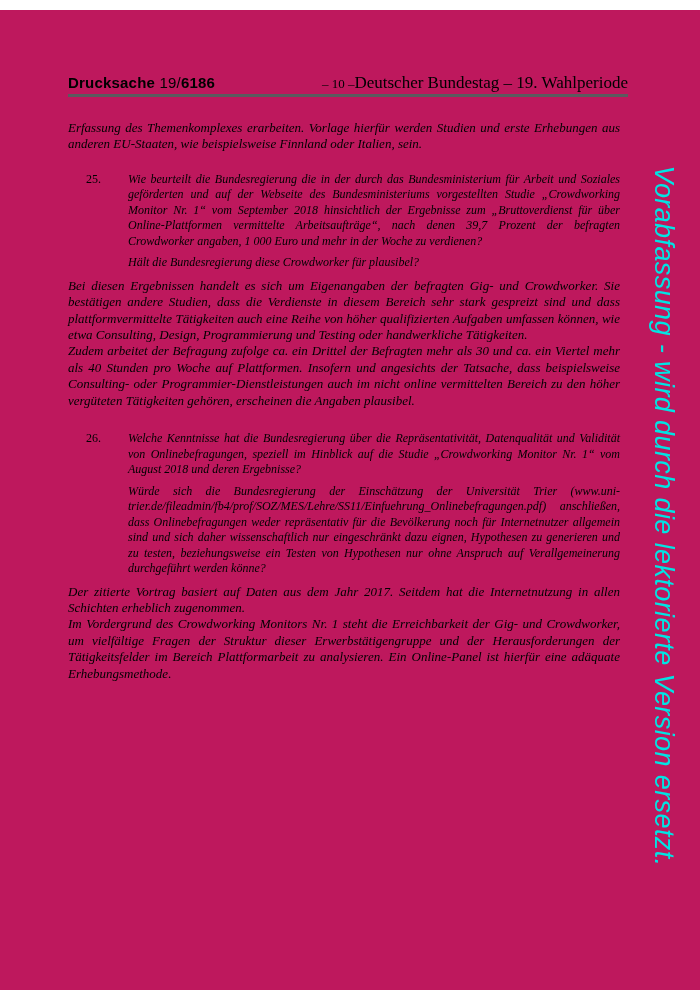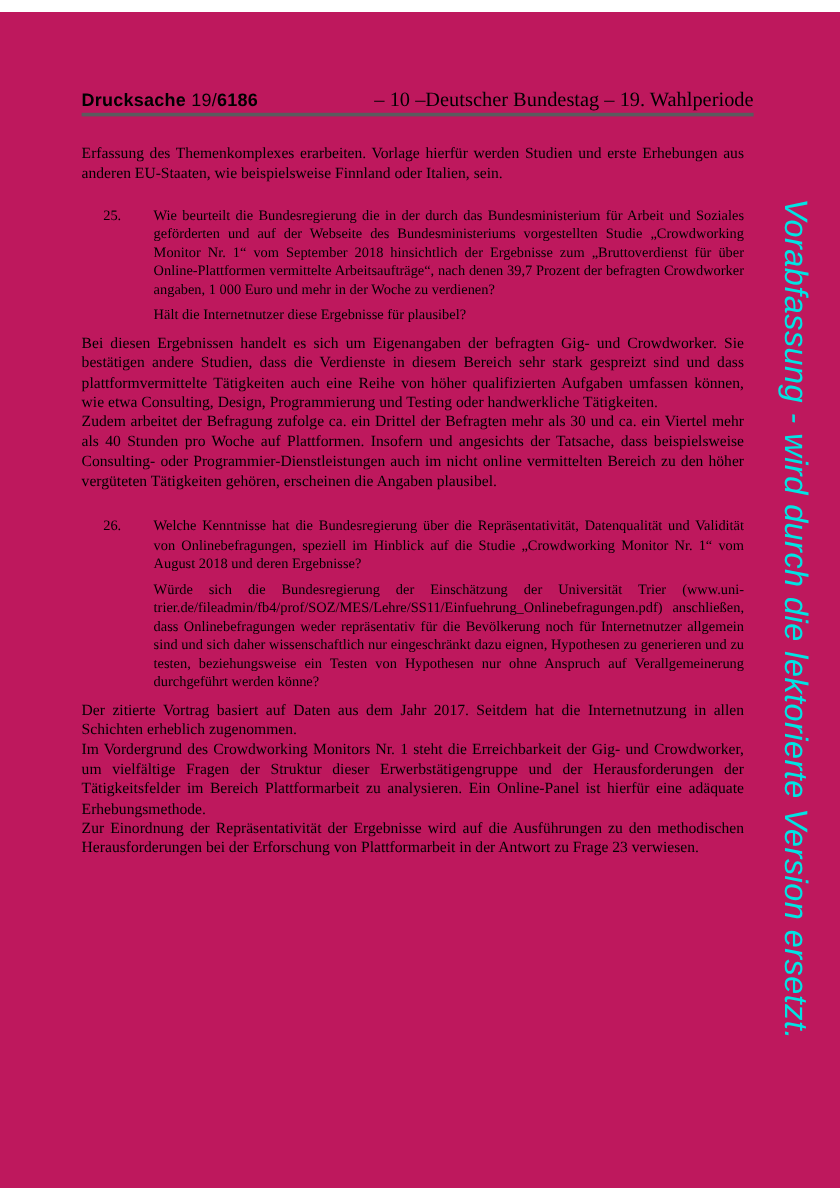--- a/index.html
+++ b/index.html
@@ -26,21 +26,21 @@
   .header-left {
     flex: 1;
     font-family: "Liberation Sans", sans-serif;
     font-size: 15px;
     font-weight: bold;
     white-space: nowrap;
     letter-spacing: 0.2px;
   }
   .header-left .num-prefix { font-weight: normal; }
   .header-center {
-    font-size: 17px;
+    font-size: 13px;
     white-space: nowrap;
   }
   .header-right {
     flex: 1;
     text-align: right;
     font-size: 17px;
     white-space: nowrap;
   }
   .header-rule {
     position: absolute;
@@ -54,21 +54,21 @@
   
   .content {
     position: absolute;
     top: 110px;
     left: 68px;
     width: 552px;
     font-size: 13px;
     line-height: 16.4px;
     text-align: justify;
   }
-  .content p { margin: 0; }
+  .content p { margin: 0; font-style: italic; }
   .body-par { margin: 0 0 8px 0; }
 
   .question {
     position: relative;
     padding-left: 60px;
     font-size: 12px;
     line-height: 15.5px;
     margin: 19px 0 7px 0;
   }
   .question.second { margin-top: 22px; }
@@ -109,31 +109,30 @@
 
   <div class="watermark">Vorabfassung - wird durch die lektorierte Version ersetzt.</div>
 
   <div class="content">
 
     <p class="body-par">Erfassung des Themenkomplexes erarbeiten. Vorlage hierfür werden Studien und erste Erhebungen aus anderen EU-Staaten, wie beispielsweise Finnland oder Italien, sein.</p>
 
     <div class="question">
       <span class="q-num">25.</span>
       <p>Wie beurteilt die Bundesregierung die in der durch das Bundesministerium für Arbeit und Soziales geförderten und auf der Webseite des Bundesministeriums vorgestellten Studie „Crowdworking Monitor Nr. 1“ vom September 2018 hinsichtlich der Ergebnisse zum „Bruttoverdienst für über Online-Plattformen vermittelte Arbeitsaufträge“, nach denen 39,7 Prozent der befragten Crowdworker angaben, 1&nbsp;000 Euro und mehr in der Woche zu verdienen?</p>
-      <p>Hält die Internetnutzer diese Ergebnisse für plausibel?</p>
+      <p>Hält die Bundesregierung diese Crowdworker für plausibel?</p>
     </div>
 
     <p class="body-par">Bei diesen Ergebnissen handelt es sich um Eigenangaben der befragten Gig- und Crowdworker. Sie bestätigen andere Studien, dass die Verdienste in diesem Bereich sehr stark gespreizt sind und dass plattformvermittelte Tätigkeiten auch eine Reihe von höher qualifizierten Aufgaben umfassen können, wie etwa Consulting, Design, Programmierung und Testing oder handwerkliche Tätigkeiten.</p>
     <p class="body-par">Zudem arbeitet der Befragung zufolge ca. ein Drittel der Befragten mehr als 30 und ca. ein Viertel mehr als 40 Stunden pro Woche auf Plattformen. Insofern und angesichts der Tatsache, dass beispielsweise Consulting- oder Programmier-Dienstleistungen auch im nicht online vermittelten Bereich zu den höher vergüteten Tätigkeiten gehören, erscheinen die Angaben plausibel.</p>
 
     <div class="question second">
       <span class="q-num">26.</span>
       <p>Welche Kenntnisse hat die Bundesregierung über die Repräsentativität, Datenqualität und Validität von Onlinebefragungen, speziell im Hinblick auf die Studie „Crowdworking Monitor Nr. 1“ vom August 2018 und deren Ergebnisse?</p>
       <p>Würde sich die Bundesregierung der Einschätzung der Universität Trier (www.uni-trier.de/fileadmin/fb4/prof/SOZ/MES/Lehre/SS11/Einfuehrung_Onlinebefragungen.pdf) anschließen, dass Onlinebefragungen weder repräsentativ für die Bevölkerung noch für Internetnutzer allgemein sind und sich daher wissenschaftlich nur eingeschränkt dazu eignen, Hypothesen zu generieren und zu testen, beziehungsweise ein Testen von Hypothesen nur ohne Anspruch auf Verallgemeinerung durchgeführt werden könne?</p>
     </div>
 
     <p class="body-par">Der zitierte Vortrag basiert auf Daten aus dem Jahr 2017. Seitdem hat die Internetnutzung in allen Schichten erheblich zugenommen.</p>
     <p class="body-par">Im Vordergrund des Crowdworking Monitors Nr. 1 steht die Erreichbarkeit der Gig- und Crowdworker, um vielfältige Fragen der Struktur dieser Erwerbstätigengruppe und der Herausforderungen der Tätigkeitsfelder im Bereich Plattformarbeit zu analysieren. Ein Online-Panel ist hierfür eine adäquate Erhebungsmethode.</p>
-    <p class="body-par">Zur Einordnung der Repräsentativität der Ergebnisse wird auf die Ausführungen zu den methodischen Herausforderungen bei der Erforschung von Plattformarbeit in der Antwort zu Frage 23 verwiesen.</p>
 
   </div>
 
 </div>
 
 </body></html>

